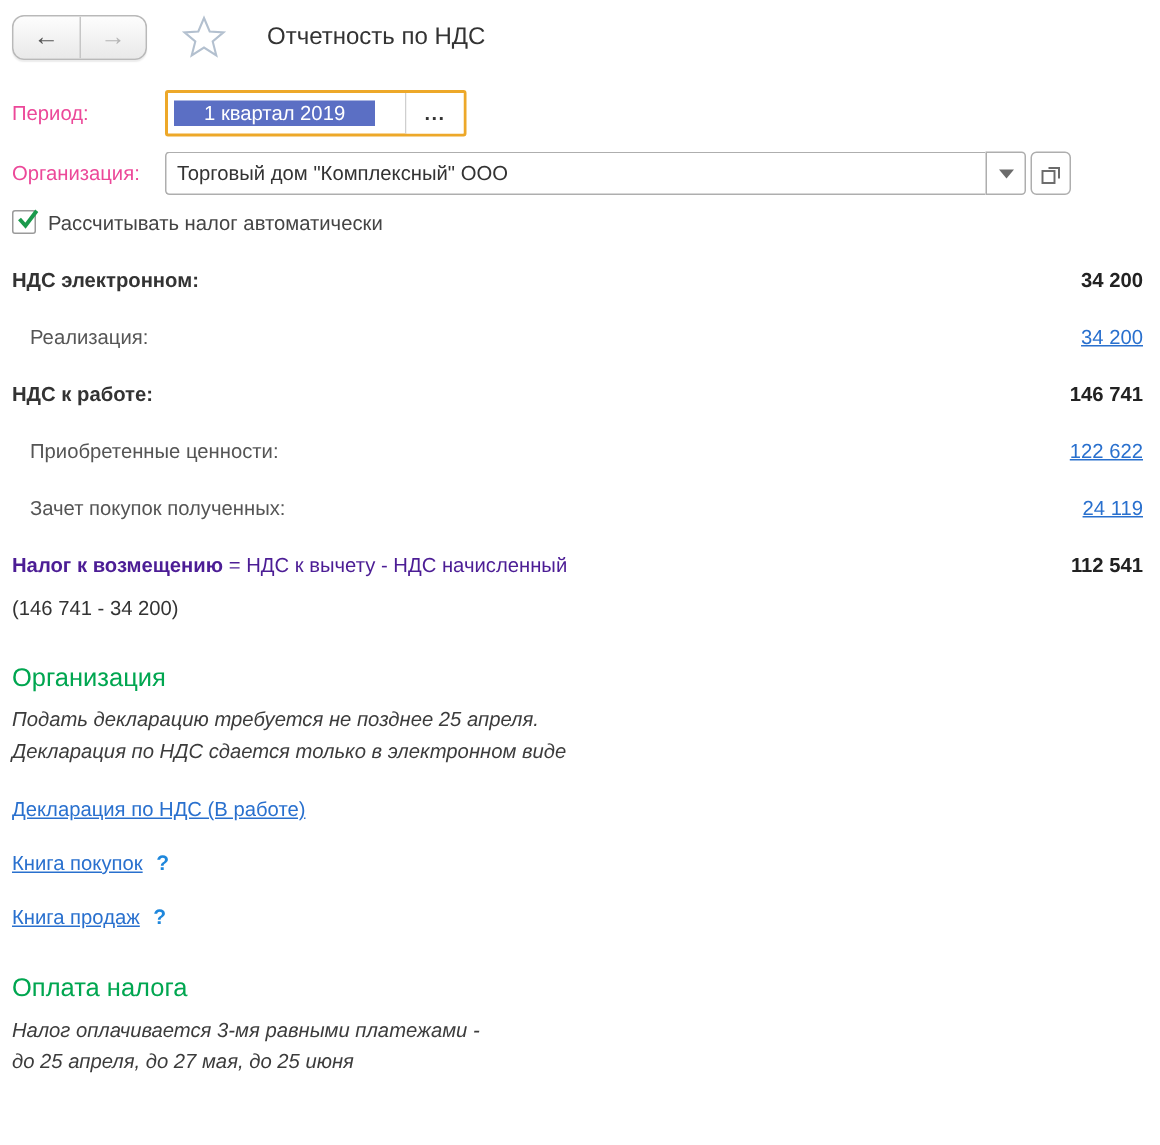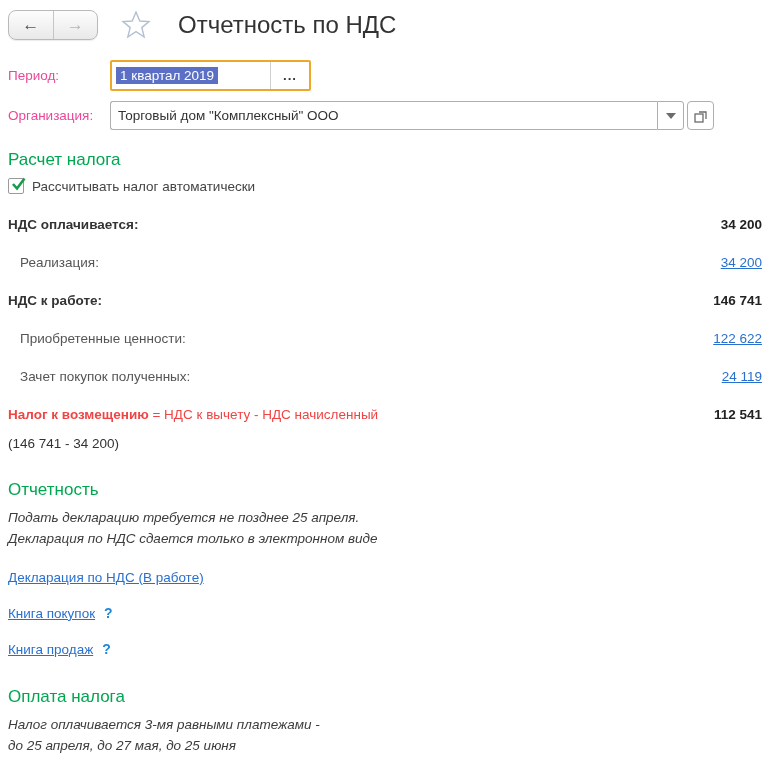--- a/index.html
+++ b/index.html
@@ -22,34 +22,34 @@
     overflow: hidden;
   }
   .nav-btn {
     flex: 1; display: flex; align-items: center; justify-content: center;
     font-size: 17px; font-weight: bold; cursor: pointer; background: transparent; border: none;
   }
   .nav-btn.back { color: #555; border-right: 1px solid #c6c6c6; }
   .nav-btn.fwd { color: #b5b5b5; }
   .star { margin-left: 22px; width: 32px; height: 32px; }
   .star svg { display: block; }
-  .page-title { margin-left: 26px; font-size: 24px; color: #333; }
+  .page-title { margin-left: 26px; font-size: 16px; color: #333; }
 
   
   .field-row { display: flex; align-items: center; margin-bottom: 10px; }
   .field-label { width: 102px; color: #ec4899; }
   .period-box {
     display: flex; align-items: stretch; width: 201px; height: 31px;
     border: 2px solid #eda829; border-radius: 2px; background: #fff;
   }
   .period-value {
     flex: 1; display: flex; align-items: center; padding: 0 4px;
     border-right: 1px solid #cfcfcf;
   }
-  .period-value .sel { background: #5b6fc4; color: #fff; padding: 1px 4px; }
+  .period-value .sel { background: #5b6fc4; color: #fff; padding: 1px 20px; }
   .period-more {
     width: 38px; display: flex; align-items: center; justify-content: center;
     color: #333; font-weight: bold; letter-spacing: 1px; cursor: pointer;
     background: #fff; border: none;
   }
   .org-group { display: flex; align-items: stretch; height: 29px; }
   .org-input {
     display: flex; align-items: center; width: 547px; padding: 0 7px;
     border: 1px solid #aeaeae; border-right: none; border-radius: 3px 0 0 3px;
     color: #333; background: #fff; white-space: nowrap; overflow: hidden;
@@ -68,21 +68,21 @@
   .section-h { color: #00a650; font-size: 17px; margin-top: 20px; margin-bottom: 8px; font-weight: 400; }
   .checkbox-row { display: flex; align-items: flex-end; margin: 6px 0 14px 0; }
   .cb {
     position: relative; width: 16px; height: 16px; border: 1px solid #9a9a9a;
     background: #fff; border-radius: 2px; margin-right: 8px; cursor: pointer; flex: none;
   }
   .cb svg { position: absolute; left: 1px; top: -4px; }
   .cb-label { color: #444; }
 
   .vat-row { display: flex; justify-content: space-between; align-items: baseline; margin-top: 23px; }
-  .vat-row .lbl { color: #ef4444; }
+  .vat-row .lbl { color: #4c1d95; }
   .vat-row .lbl.bold { font-weight: bold; color: #333; }
   .vat-row .lbl.indent { padding-left: 12px; color: #555; }
   .vat-row .val { font-weight: bold; color: #222; }
   .vat-row .val-link { color: #2970ce; text-decoration: underline; cursor: pointer; font-weight: 400; }
   .formula-note { margin-top: 14px; color: #333; }
 
   .italic-note { font-style: italic; color: #3c3c3c; line-height: 1.55; margin-bottom: 6px; }
 
   .doc-link-row { margin-top: 20px; display: flex; align-items: flex-end; }
   .doc-link { color: #2970ce; text-decoration: underline; cursor: pointer; }
@@ -125,33 +125,32 @@
       </div>
       <div class="org-open">
         <svg width="14" height="14" viewBox="0 0 14 14">
           <rect x="1" y="5" width="8" height="8" fill="none" stroke="#6b6b6b" stroke-width="1.3"></rect>
           <polyline points="5,3 12,3 12,10" fill="none" stroke="#6b6b6b" stroke-width="1.3"></polyline>
         </svg>
       </div>
     </div>
   </div>
 
-  <div class="section-h">Расчет налога</div>
 
   <div class="checkbox-row">
     <span class="cb">
       <svg width="18" height="18" viewBox="0 0 18 18">
         <polyline points="3,9 7,13.5 14.5,3.5" fill="none" stroke="#1a9a4c" stroke-width="2.6"></polyline>
       </svg>
     </span>
     <span class="cb-label">Рассчитывать налог автоматически</span>
   </div>
 
   <div class="vat-row">
-    <span class="lbl bold">НДС оплачивается:</span>
+    <span class="lbl bold">НДС электронном:</span>
     <span class="val">34 200</span>
   </div>
 
   <div class="vat-row">
     <span class="lbl indent">Реализация:</span>
     <span class="val val-link">34 200</span>
   </div>
 
   <div class="vat-row">
     <span class="lbl bold">НДС к работе:</span>
@@ -168,21 +167,21 @@
     <span class="val val-link">24 119</span>
   </div>
 
   <div class="vat-row">
     <span class="lbl"><b>Налог к возмещению</b><span> = НДС к вычету - НДС начисленный</span></span>
     <span class="val">112 541</span>
   </div>
 
   <div class="formula-note">(146 741 - 34 200)</div>
 
-  <div class="section-h" style="margin-top:29px;">Отчетность</div>
+  <div class="section-h" style="margin-top:29px;">Организация</div>
 
   <div class="italic-note">
     <div>Подать декларацию требуется не позднее 25 апреля.</div>
     <div>Декларация по НДС сдается только в электронном виде</div>
   </div>
 
   <div class="doc-link-row">
     <span class="doc-link">Декларация по НДС (В работе)</span>
   </div>
 

